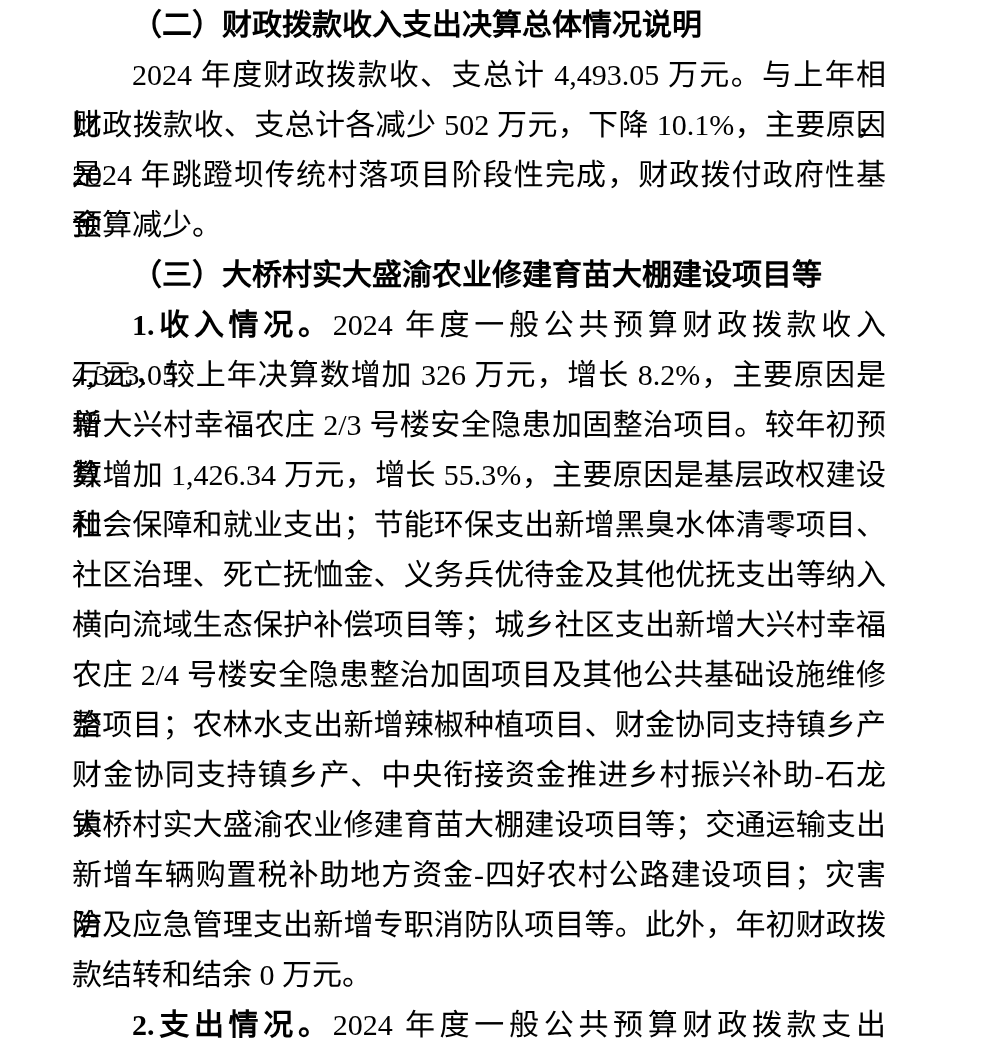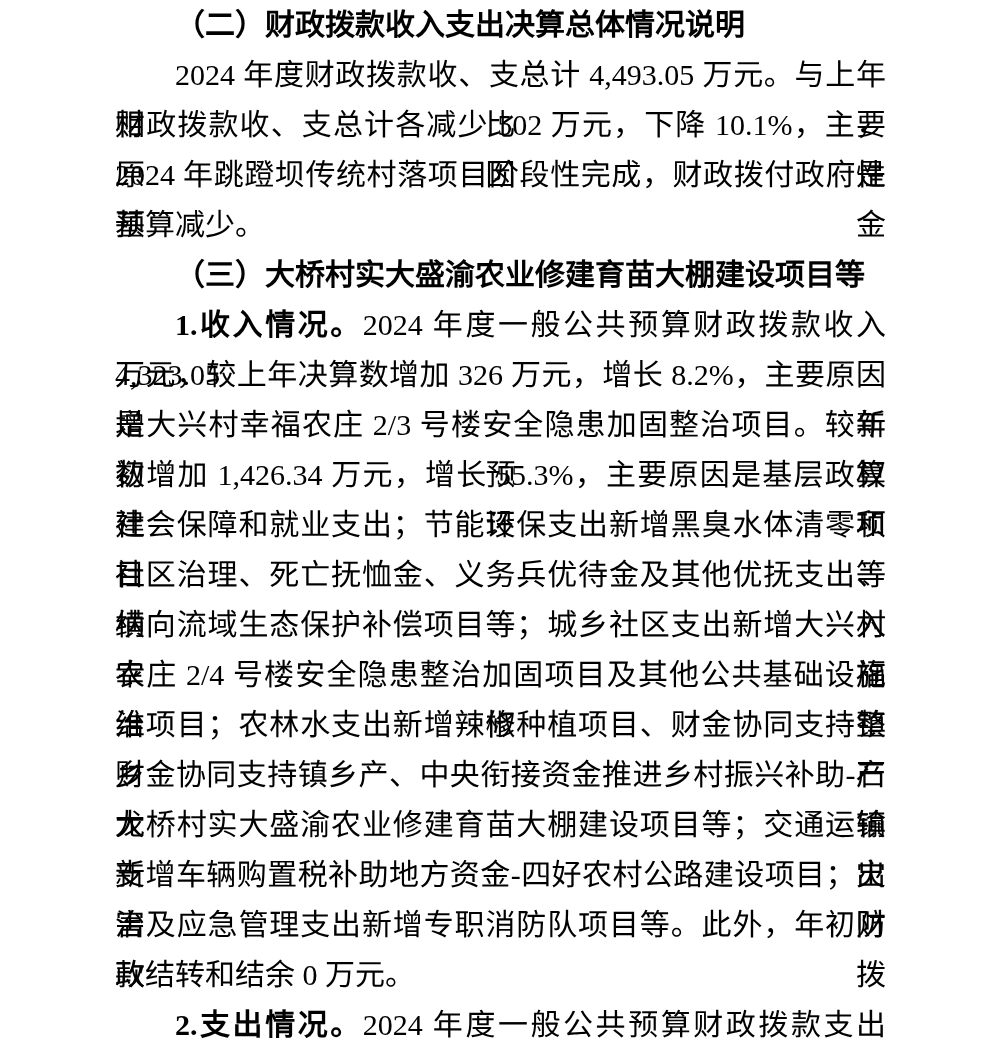--- a/index.html
+++ b/index.html
@@ -11,21 +11,21 @@
     width: 1000px;
     height: 1042px;
     overflow: hidden;
   }
   .page {
     position: relative;
     width: 1000px;
     height: 922px;
     background: #ffffff;
     box-sizing: border-box;
-    padding: 0 114px 0 115px;
+    padding: 0 114px 0 72px;
     color: #000000;
     font-family: "Liberation Serif", "DejaVu Serif", serif;
     font-size: 30px;
   }
   .line {
     height: 50px;
     line-height: 50px;
     white-space: nowrap;
     text-align: left;
   }

